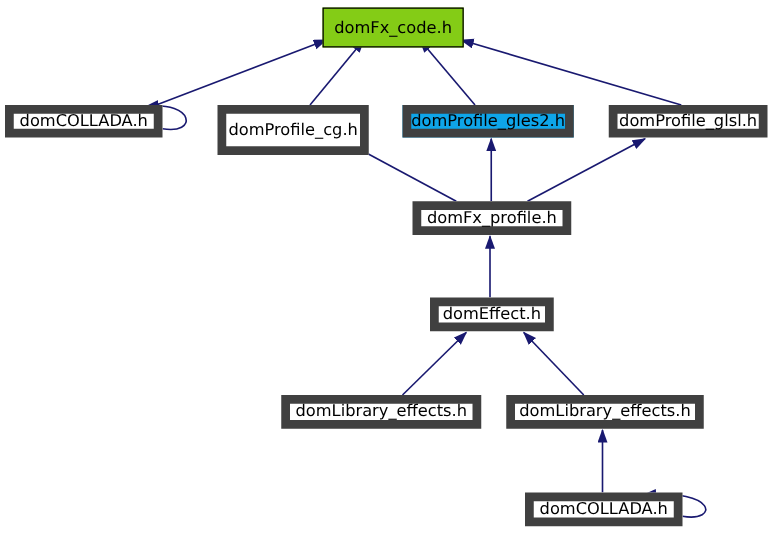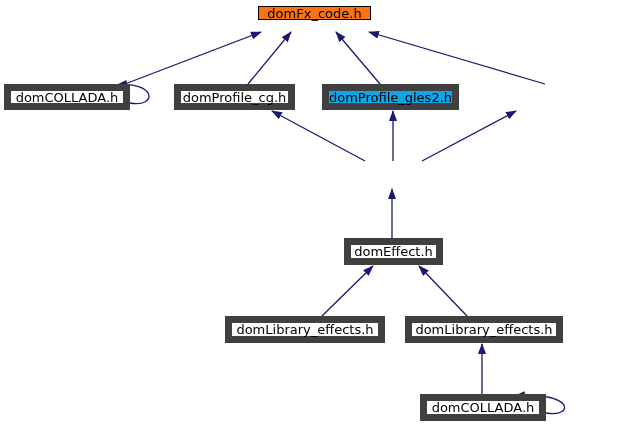--- a/index.html
+++ b/index.html
@@ -52,21 +52,23 @@
       <path d="M365,161 L272,111" fill="none" stroke="#191970" stroke-width="1.3" marker-end="url(#arrowhead)"></path>
       <path d="M393,161 L393,111" fill="none" stroke="#191970" stroke-width="1.3" marker-end="url(#arrowhead)"></path>
       <path d="M422,161 L516,111" fill="none" stroke="#191970" stroke-width="1.3" marker-end="url(#arrowhead)"></path>
       <path d="M392,238 L392,189" fill="none" stroke="#191970" stroke-width="1.3" marker-end="url(#arrowhead)"></path>
       <path d="M322,316 L373,266" fill="none" stroke="#191970" stroke-width="1.3" marker-end="url(#arrowhead)"></path>
       <path d="M467,316 L419,266" fill="none" stroke="#191970" stroke-width="1.3" marker-end="url(#arrowhead)"></path>
       <path d="M482,394 L482,344" fill="none" stroke="#191970" stroke-width="1.3" marker-end="url(#arrowhead)"></path>
       <path d="M130,103 C158,108 156,81 117,85" fill="none" stroke="#191970" stroke-width="1.3" marker-end="url(#arrowhead)"></path>
       <path d="M546,413 C575,418 574,391 515,396" fill="none" stroke="#191970" stroke-width="1.3" marker-end="url(#arrowhead)"></path>
     </svg>
-<div class="node root" style="left: 258px; top: 6px; width: 113px; height: 14px; background: #f97316; border-color: rgb(0, 0, 0); color: rgb(0, 0, 0);">domFx_code.h</div>
+<div class="node root" style="left: 258px; top: 6px; width: 113px; height: 32px; background: #84cc16; border-color: rgb(0, 0, 0); color: rgb(0, 0, 0);">domFx_code.h</div>
     <div class="node" style="left: 4px; top: 84px; width: 126px; height: 26px; background: rgb(255, 255, 255); border-color: rgb(64, 64, 64); color: rgb(0, 0, 0);">domCOLLADA.h</div>
-    <div class="node" style="left: 174px; top: 84px; width: 121px; height: 26px; background: rgb(255, 255, 255); border-color: rgb(64, 64, 64); color: rgb(0, 0, 0); text-align: right;">domProfile_cg.h</div>
+    <div class="node" style="left: 174px; top: 84px; width: 121px; height: 40px; background: rgb(255, 255, 255); border-color: rgb(64, 64, 64); color: rgb(0, 0, 0); text-align: right;">domProfile_cg.h</div>
     <div class="node" style="left: 322px; top: 84px; width: 137px; height: 26px; background: #0ea5e9; border-color: rgb(64, 64, 64); color: rgb(0, 0, 0);">domProfile_gles2.h</div>
+    <div class="node" style="left: 487px; top: 84px; width: 127px; height: 26px; background: rgb(255, 255, 255); border-color: rgb(64, 64, 64); color: rgb(0, 0, 0);">domProfile_glsl.h</div>
+    <div class="node" style="left: 330px; top: 161px; width: 127px; height: 27px; background: rgb(255, 255, 255); border-color: rgb(64, 64, 64); color: rgb(0, 0, 0);">domFx_profile.h</div>
     <div class="node" style="left: 344px; top: 238px; width: 99px; height: 27px; background: rgb(255, 255, 255); border-color: rgb(64, 64, 64); color: #000000;">domEffect.h</div>
     <div class="node" style="left: 225px; top: 316px; width: 160px; height: 27px; background: rgb(255, 255, 255); border-color: rgb(64, 64, 64); color: rgb(0, 0, 0);">domLibrary_effects.h</div>
     <div class="node" style="left: 405px; top: 316px; width: 158px; height: 27px; background: rgb(255, 255, 255); border-color: rgb(64, 64, 64); color: rgb(0, 0, 0);">domLibrary_effects.h</div>
     <div class="node" style="left: 420px; top: 394px; width: 126px; height: 27px; background: rgb(255, 255, 255); border-color: rgb(64, 64, 64); color: rgb(0, 0, 0);">domCOLLADA.h</div>
   </div>
 
 </body></html>

